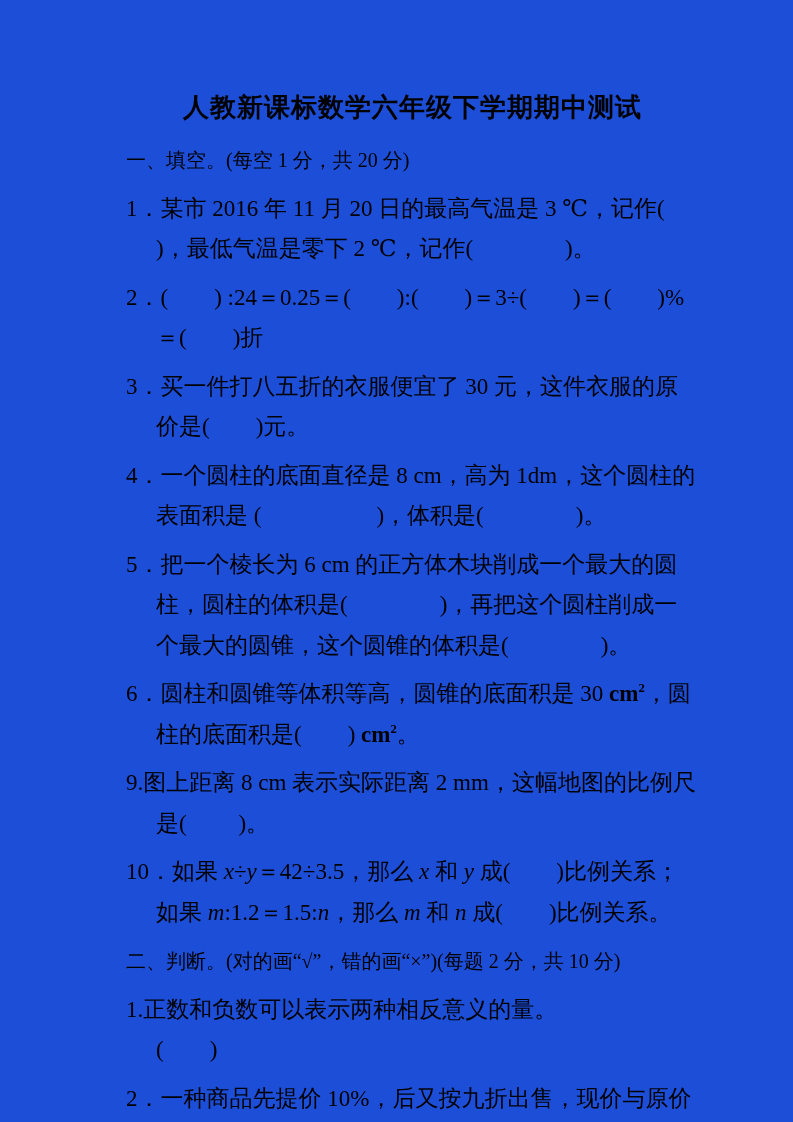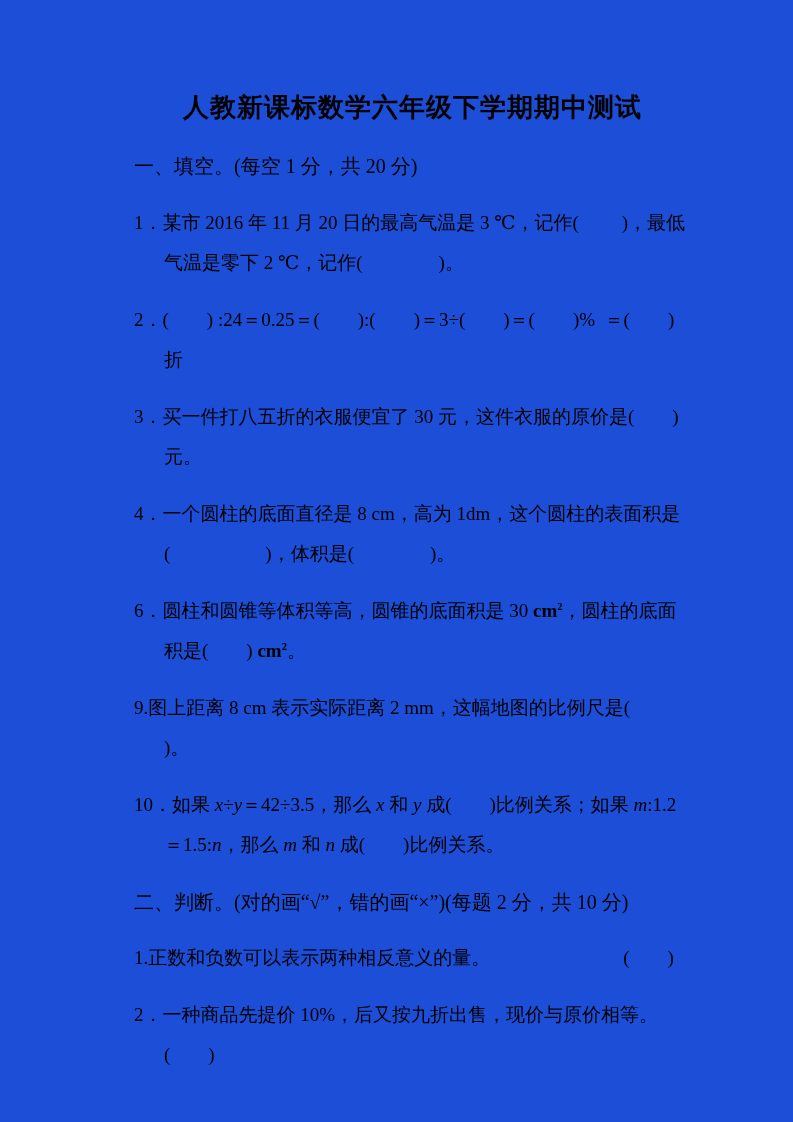--- a/index.html
+++ b/index.html
@@ -21,28 +21,28 @@
   .doc-title {
     margin: 0 0 10px 0;
     font-size: 26px;
     font-weight: bold;
     line-height: 44px;
     text-align: center;
     letter-spacing: 1px;
     white-space: nowrap;
   }
   .heading {
-    margin: 16px;
+    margin: 8px;
     font-size: 20px;
     line-height: 40.5px;
     white-space: pre-wrap;
   }
   .question {
-    margin: 16px;
-    font-size: 19px;
+    margin: 8px;
+    font-size: 23px;
     line-height: 40.5px;
     padding-left: 30px;
     text-indent: -30px;
     white-space: pre-wrap;
   }
   .qnum { }
   .i  { font-style: italic; }
   .bi { font-weight: bold; }
   .sup {
     vertical-align: super;
@@ -75,20 +75,21 @@
 
 <div class="page">
   <h1 class="doc-title">人教新课标数学六年级下学期期中测试</h1>
   <div>
       <section>
         <p class="heading">一、填空。(每空 1 分，共 20 分)</p>
         <p class="question"><span class="qnum">1．</span><span>某市 2016 年 11 月 20 日的最高气温是 3 ℃，记作(　　 )，最低气温是零下 2 ℃，记作(　　　　)。</span></p>
         <p class="question"><span class="qnum">2．</span><span>(　　) :24＝0.25＝(　　):(　　)＝3÷(　　)＝(　　)%  ＝(　　)折</span></p>
         <p class="question"><span class="qnum">3．</span><span>买一件打八五折的衣服便宜了 30 元，这件衣服的原价是(　　)元。</span></p>
         <p class="question"><span class="qnum">4．</span><span>一个圆柱的底面直径是 8 cm，高为 1dm，这个圆柱的表面积是 (　　　　　)，体积是(　　　　)。</span></p>
+        <p class="question"><span class="qnum">5．</span><span>把一个棱长为 6 cm 的正方体木块削成一个最大的圆柱，圆柱的体积是(　　　　)，再把这个圆柱削成一个最大的圆锥，这个圆锥的体积是(　　　　)。</span></p>
         <p class="question"><span class="qnum">6．</span><span>圆柱和圆锥等体积等高，圆锥的底面积是 30 </span><span class="bi">cm</span><span class="bi sup">2</span><span>，圆柱的底面积是(　　) </span><span class="bi">cm</span><span class="bi sup">2</span><span>。</span></p>
         <p class="question"><span class="qnum">9.</span><span>图上距离 8 cm 表示实际距离 2 mm，这幅地图的比例尺是(　　 )。</span></p>
         <p class="question"><span class="qnum">10．</span><span>如果 </span><span class="i">x</span><span>÷</span><span class="i">y</span><span>＝42÷3.5，那么 </span><span class="i">x</span><span> 和 </span><span class="i">y</span><span> 成(　　)比例关系；如果 </span><span class="i">m</span><span>:1.2＝1.5:</span><span class="i">n</span><span>，那么 </span><span class="i">m</span><span> 和 </span><span class="i">n</span><span> 成(　　)比例关系。</span></p>
       </section>
       <section>
         <p class="heading">二、判断。(对的画“√”，错的画“×”)(每题 2 分，共 10 分)</p>
         <p class="question"><span class="qnum">1.</span><span>正数和负数可以表示两种相反意义的量。　　　　　　　(　　)</span></p>
         <p class="question"><span class="qnum">2．</span><span>一种商品先提价 10%，后又按九折出售，现价与原价相等。(　　)</span></p>
       </section>
     </div>

